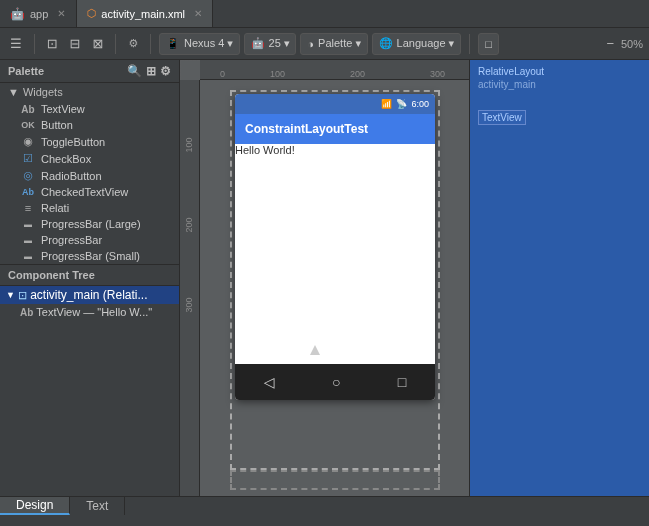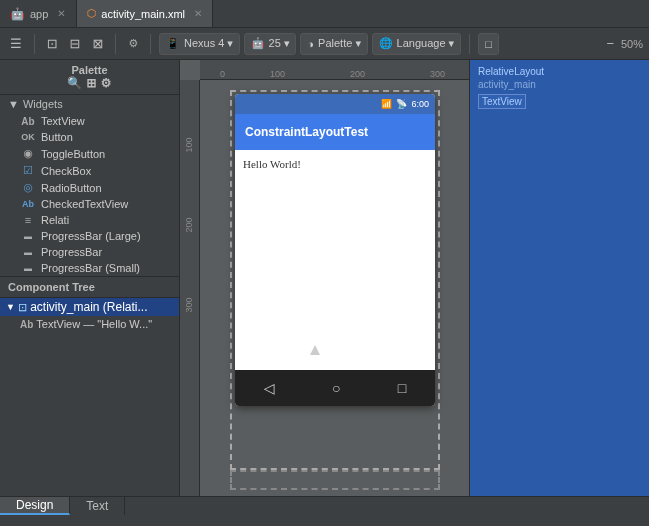--- a/index.html
+++ b/index.html
@@ -95,21 +95,20 @@
     }
     .palette-header {
       font-size: 11px;
       font-weight: bold;
       padding: 4px 8px;
       color: #bbbbbb;
       border-bottom: 1px solid #2b2b2b;
       display: flex;
       align-items: center;
       justify-content: space-between;
-      flex-direction: column;
     }
     .palette-header-icons { display: flex; gap: 4px; }
     .palette-section-header {
       font-size: 11px;
       padding: 3px 8px;
       color: #bbbbbb;
       background: #3c3f41;
       display: flex;
       align-items: center;
       gap: 4px;
@@ -208,35 +207,33 @@
       display: flex;
       align-items: center;
       justify-content: flex-end;
       padding: 0 6px;
       font-size: 9px;
       color: white;
       gap: 4px;
     }
     .phone-app-bar {
       background: #3f7be8;
-      height: 36px;
+      height: 30px;
       display: flex;
       align-items: center;
       padding: 0 10px;
       font-size: 12px;
       color: white;
       font-weight: bold;
     }
     .phone-content {
       background: #ffffff;
       height: 220px;
-      padding: 8px;
       font-size: 11px;
       color: #333;
-      font-family: Liberation Serif, serif;
     }
     .phone-nav-bar {
       background: #222222;
       height: 36px;
       display: flex;
       align-items: center;
       justify-content: space-around;
     }
     .nav-btn { font-size: 14px; color: #cccccc; }
 
@@ -251,21 +248,21 @@
       overflow: hidden;
     }
     .right-panel-title {
       font-size: 10px;
       color: #aaccff;
       margin-bottom: 2px;
     }
     .right-panel-subtitle {
       font-size: 10px;
       color: #88aadd;
-      margin-bottom: 0;
+      margin-bottom: 16px;
     }
     .blueprint-textview {
       display: inline-block;
       border: 1px solid #6688cc;
       padding: 1px 3px;
       font-size: 10px;
       color: #aaccff;
       background: rgba(100,150,255,0.1);
       cursor: pointer;
       margin-top: 4px;

